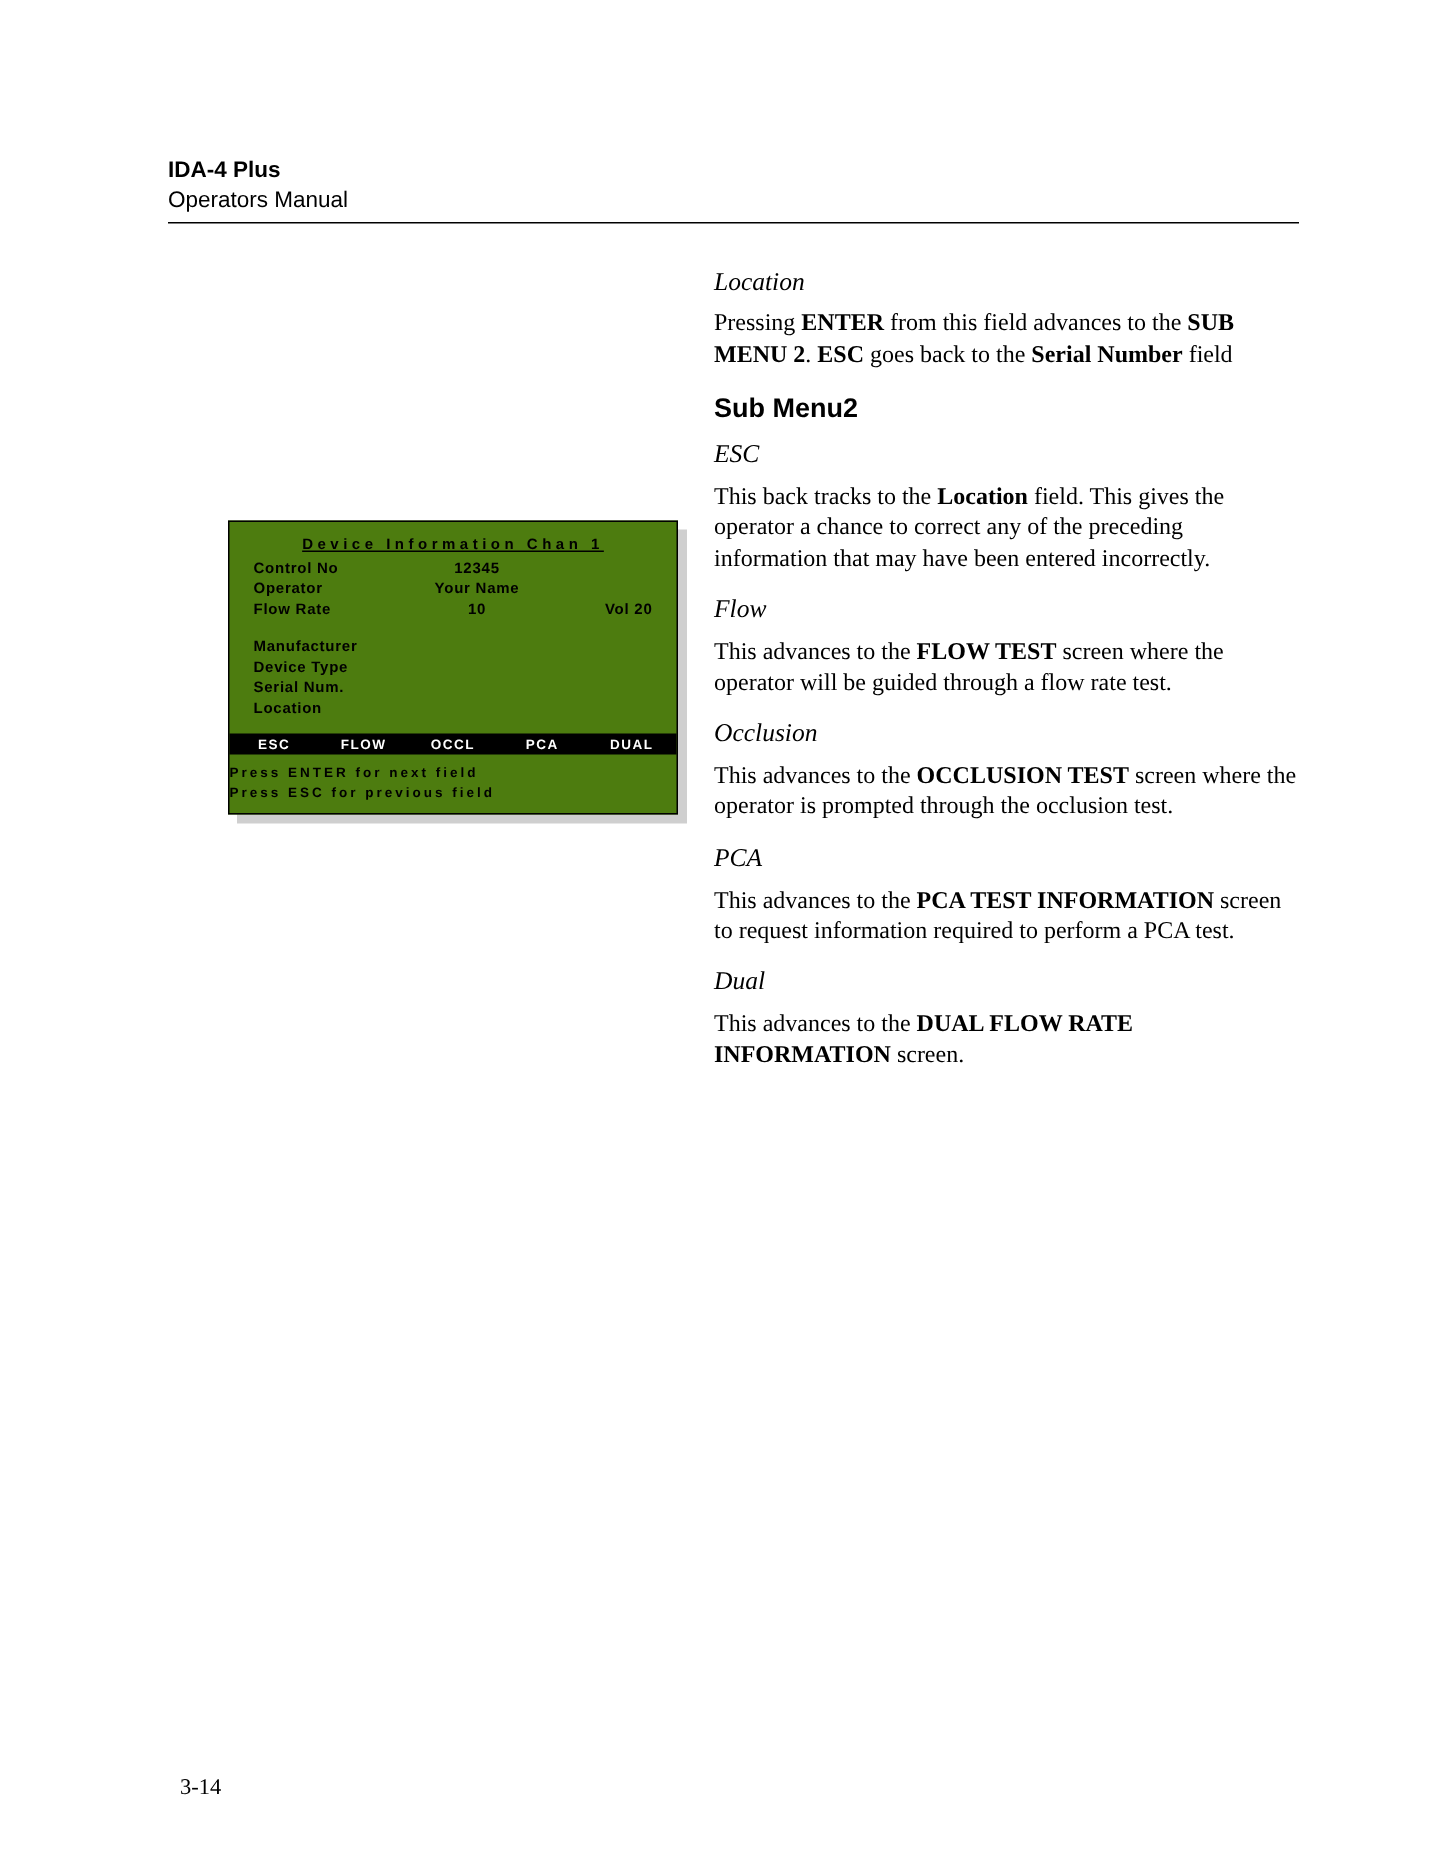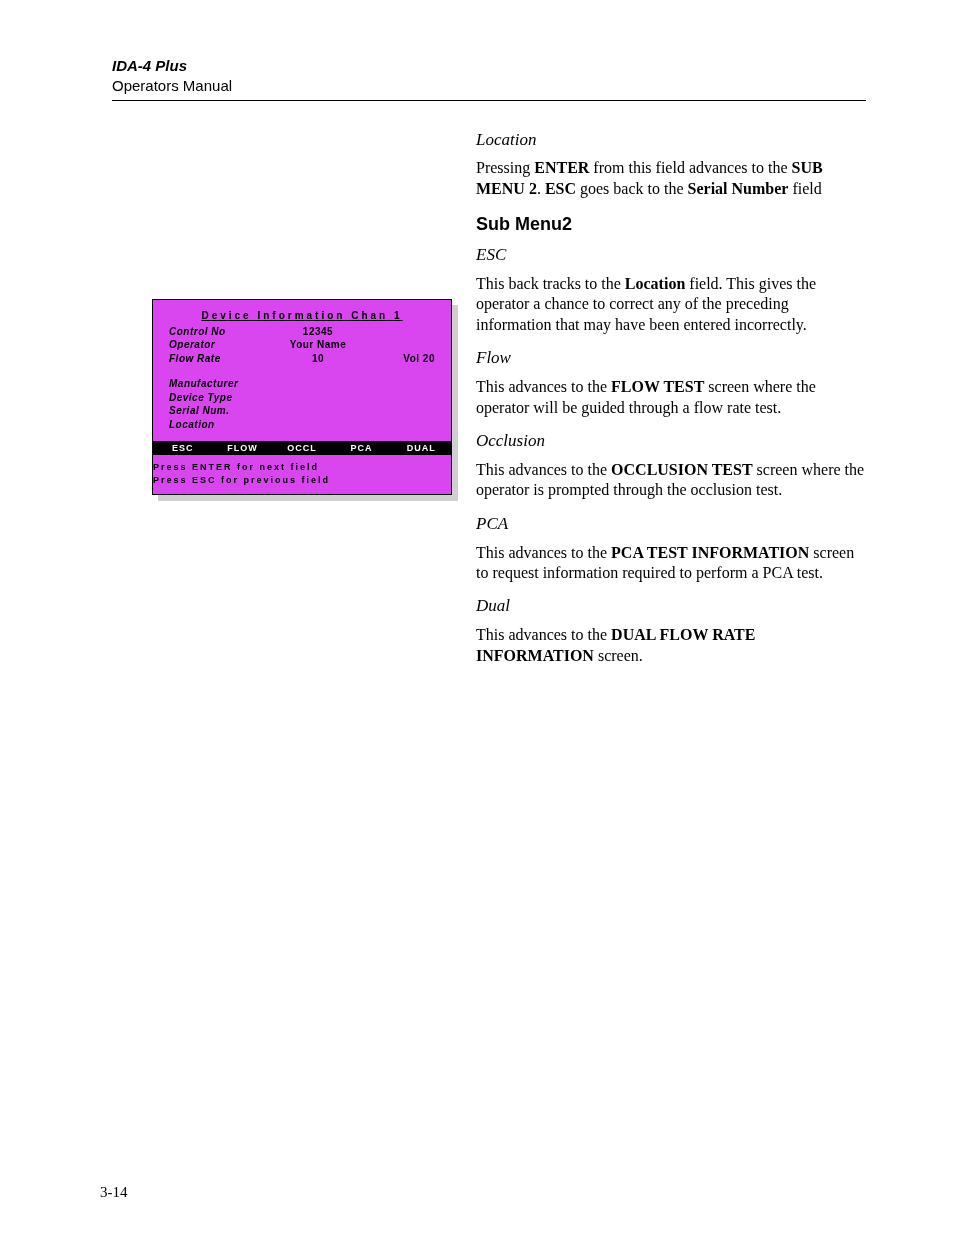--- a/index.html
+++ b/index.html
@@ -18,21 +18,21 @@
     min-height: 1235px;
   }
   .running-head {
     font-family: Arial, Helvetica, sans-serif;
     font-size: 15px;
     line-height: 1.35;
     border-bottom: 1px solid #000;
     padding-bottom: 3px;
     margin-bottom: 28px;
   }
-  .running-head .line1 { font-style: italic; font-weight: bold; }
+  .running-head .line1 { font-weight: bold; margin-top: 48px; }
   .running-head .line2 { }
   .content {
     display: flex;
     align-items: flex-start;
     gap: 24px;
   }
   .left-col {
     width: 340px;
     flex: 0 0 340px;
     padding-top: 170px;
@@ -65,21 +65,21 @@
   .shadow {
     position: absolute;
     top: 6px; left: 6px;
     width: 100%; height: 100%;
     background: #cfcfcf;
     z-index: 0;
   }
   .device {
     position: relative;
     z-index: 1;
-    background: #d946ef;
+    background: #4d7c0f;
     border: 1.5px solid #000;
     padding: 10px 0 0 0;
     font-family: Arial, Helvetica, sans-serif;
     font-size: 10px;
     font-weight: bold;
     letter-spacing: 0.5px;
   }
   .device-title {
     text-align: center;
     text-decoration: underline;
@@ -88,21 +88,21 @@
     margin-bottom: 4px;
   }
   .dev-grid {
     padding: 0 16px 4px 16px;
   }
   .dev-row {
     display: flex;
     line-height: 1.35;
     font-size: 10px;
   }
-  .dev-row .lab { width: 92px; font-style: italic; }
+  .dev-row .lab { width: 92px; }
   .dev-row .val { flex: 1; text-align: center; }
   .dev-row .rt  { text-align: right; width: 60px; }
   .dev-spacer { height: 12px; }
   .menu-bar {
     display: flex;
     background: #000;
     color: #fff;
     font-size: 9px;
     letter-spacing: 1px;
     padding: 2px 0;
@@ -116,21 +116,21 @@
     text-align: left;
     letter-spacing: 2px;
     font-size: 9px;
     padding: 6px 10px 8px 0;
     line-height: 1.4;
   }
 
   .page-num {
     position: absolute;
     bottom: 34px;
-    left: 100px;
+    left: 120px;
     font-size: 15px;
     font-family: "Times New Roman", serif;
   }
 </style>
 </head>
 <body>
 
 <div class="page">
 
   <div class="running-head">

